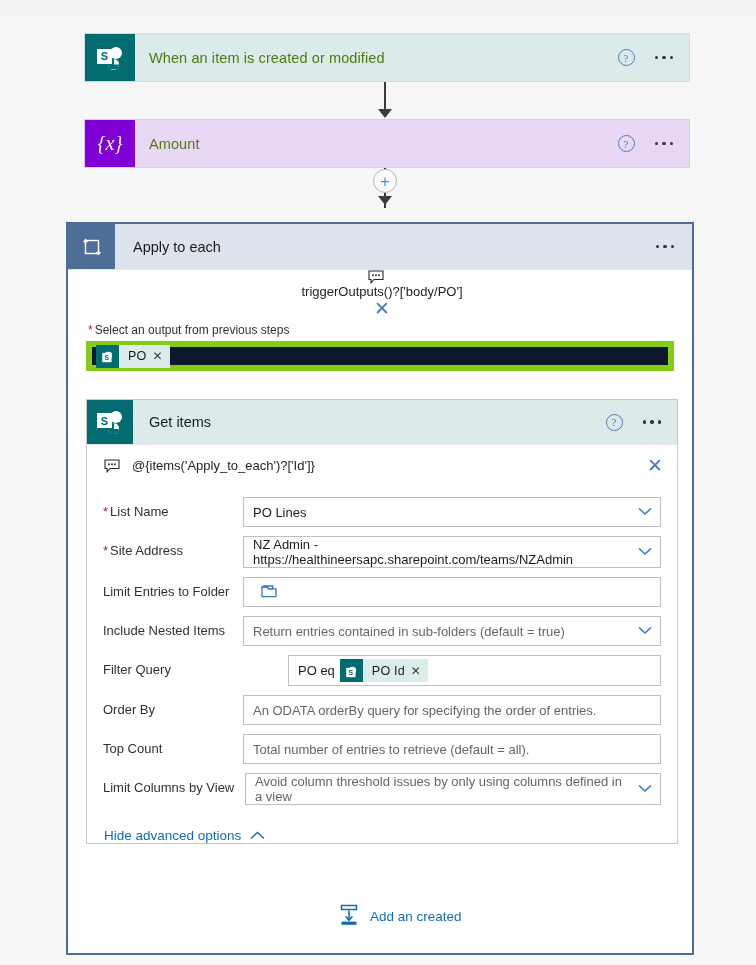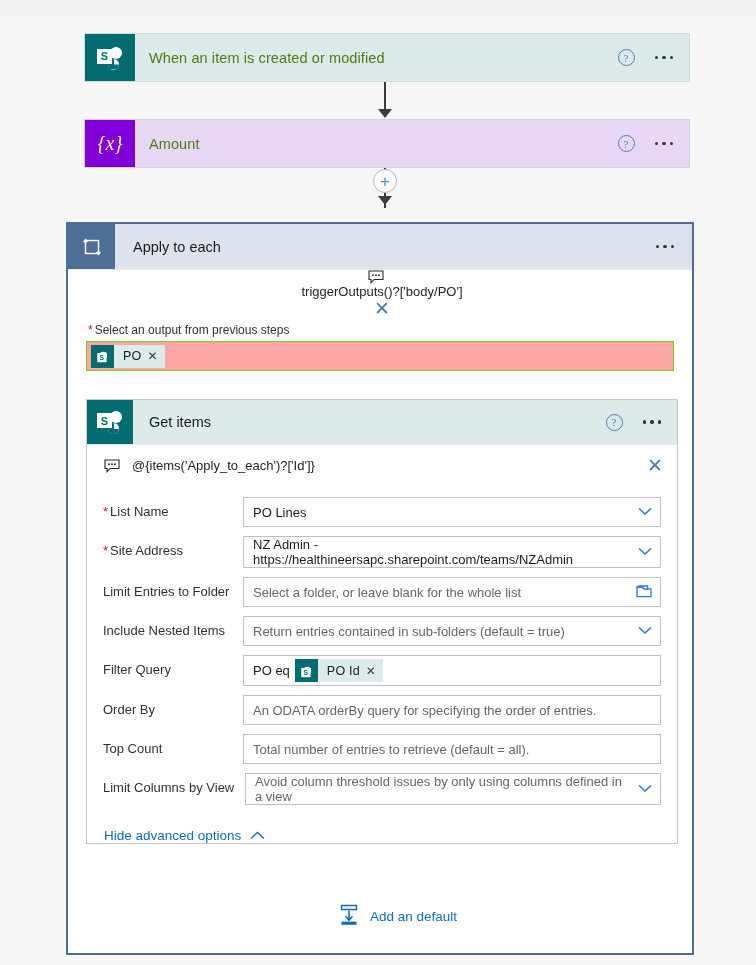--- a/index.html
+++ b/index.html
@@ -124,21 +124,21 @@
     background:#fff;
   }
   .expr-ico { width:18px;min-width:18px;margin-right:10px; display:flex;align-items:center; }
   .expr-text { flex:1; font-size:13px; color:#242424; }
   .x-btn { color:#4a7ebb; font-size:19px; line-height:1; font-family:"Liberation Sans",sans-serif; font-weight:300; }
 
   .field-label-req { font-size:12px; color:#323130; padding:0 0 4px 2px; }
   .field-label-req .star { color:#a4262c; margin-right:2px; }
 
   .textbox {
-    border:1px solid #84cc16; background:#fca5a5; height:29px;
+    border:6px solid #84cc16; background:#0f172a; height:29px;
     display:flex; align-items:center;text-align:center;
   }
 
   
   .chip { display:flex; align-items:center; height:23px; background:#dbeceb; }
   .chip .chip-ico { width:23px;height:23px;background:#036c70;display:flex;align-items:center;justify-content:center; }
   .chip .chip-txt { font-size:12.5px;color:#1b1b1b;padding:0 6px 0 9px; letter-spacing:.2px;}
   .chip .chip-x { font-size:12px;color:#3b3b3b;padding-right:7px; }
 
   
@@ -352,21 +352,20 @@
                   </svg>
               </span>
             </div>
           </div>
         </div>
 
         <div class="frow">
           <div class="lbl">Limit Entries to Folder</div>
           <div class="ctl">
             <div class="input ph">
-              <span class="val">Select a folder, or leave blank for the whole list</span>
               <span class="folder-ico">
                 <svg width="16" height="14" viewBox="0 0 16 14">
                   <path d="M1 3.2 H6.4 L7.6 4.8 H15 V12.6 H1 Z" fill="none" stroke="#2b7cd3" stroke-width="1.3"></path>
                   <path d="M1 3.2 H6.4 L7.6 4.8 H11.6 V2.0 H3.0 Z" fill="#ffffff" stroke="#2b7cd3" stroke-width="1.3"></path>
                 </svg>
               </span>
             </div>
           </div>
         </div>
 
@@ -380,21 +379,21 @@
                     <path d="M1 1.5 L7 7 L13 1.5" fill="none" stroke="#2b7cd3" stroke-width="1.6"></path>
                   </svg>
               </span>
             </div>
           </div>
         </div>
 
         <div class="frow">
           <div class="lbl">Filter Query</div>
           <div class="ctl">
-            <div class="input" style="padding:0 4px 0 9px;min-height:31px;">
+            <div class="input" style="padding:0 4px 0 9px;min-height:31px;margin-left:45px;">
               <span style="margin-right:5px;">PO eq</span>
               <span class="chip">
                 <span class="chip-ico">
                   <span class="sp-glyph" style="width:17px;height:16px;transform:scale(.62);transform-origin:center;">
                     <span class="c1"></span>
                       <span class="c2"></span>
                       <span class="c2i"></span>
                     <span class="sq">S</span>
                   </span>
                 </span>
@@ -452,18 +451,18 @@
 
     <div class="add-action" style="left:270px; top:680px;">
       <span>
         <svg width="22" height="22" viewBox="0 0 22 22" aria-hidden="true">
           <rect x="3.5" y="1.5" width="15" height="4" fill="none" stroke="#0f6cbd" stroke-width="1.5"></rect>
           <path d="M11 6.5 L11 15.5" stroke="#0f6cbd" stroke-width="1.6" fill="none"></path>
           <path d="M7.6 12.3 L11 16.2 L14.4 12.3" fill="none" stroke="#0f6cbd" stroke-width="1.6"></path>
           <rect x="3.5" y="17.6" width="15" height="3.2" fill="#0f6cbd"></rect>
         </svg>
       </span>
-      <span>Add an default</span>
+      <span>Add an created</span>
     </div>
 
   </div>
 
 </div>
 
 </body></html>

